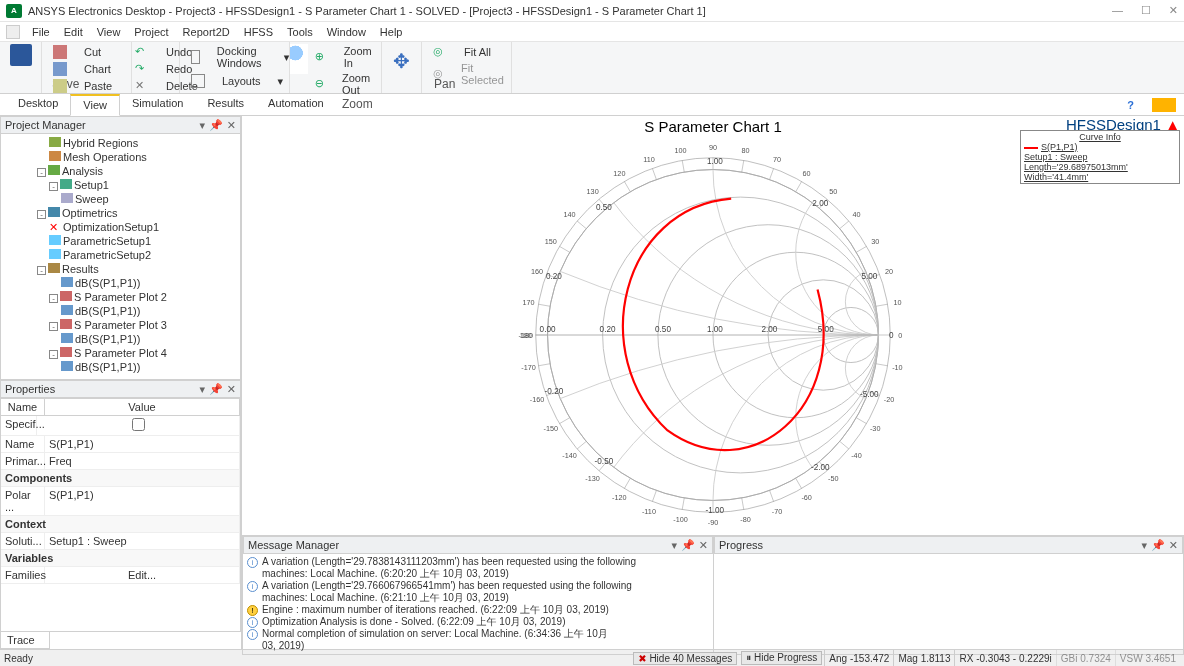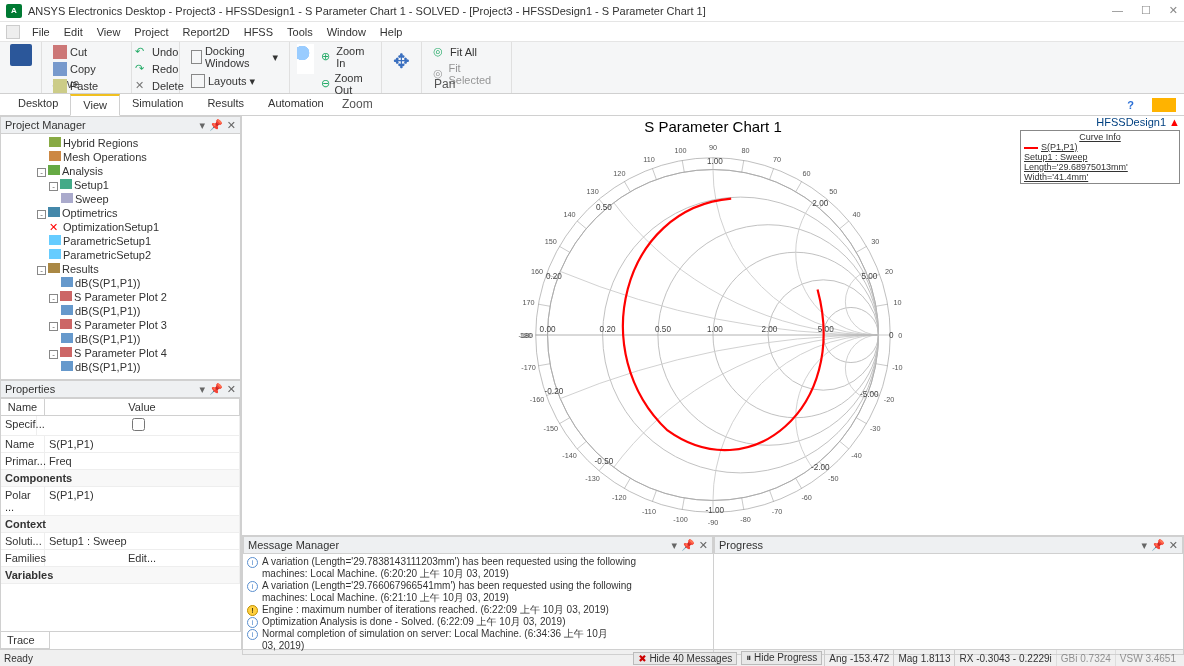--- a/index.html
+++ b/index.html
@@ -7,21 +7,21 @@
 .titlebar { height: 22px; background: #fff; display: flex; align-items: center; padding: 0 6px; border-bottom: 1px solid #e5e5e5; }
 .titlebar .logo { width: 16px; height: 14px; background: #007a33; border-radius: 2px; margin-right: 6px; display:flex;align-items:center;justify-content:center;color:#fff;font-size:8px;font-weight:bold;}
 .titlebar .win-controls { margin-left: auto; display: flex; gap: 18px; color: #888; }
 .menubar { height: 20px; background: #fff; display: flex; align-items: center; padding: 0 6px; gap: 2px; border-bottom: 1px solid #e5e5e5; }
 .menubar .licon { width: 14px; height: 14px; background: #eee; border:1px solid #ccc; margin-right:4px;}
 .menubar span { padding: 2px 6px; cursor: default; }
 .ribbon { height: 52px; background: #f5f6f7; border-bottom: 1px solid #d0d0d0; display: flex; }
 .ribbon-group { border-right: 1px solid #e0e0e0; padding: 2px 8px; display: flex; flex-direction: column; justify-content: space-between; }
 .ribbon-group .label { font-size: 12px; text-align: left; color: #555; margin-left: 44px; }
 .ribbon-group .content { display:flex; align-items:center; gap:6px; flex:1;}
-.ribbon-btn { display:flex; align-items:center; gap:3px; padding:1px 3px; }
+.ribbon-btn { display:flex; align-items:center; gap:17px; padding:1px 3px; }
 .ribbon-btn .ic { width:14px; height:14px; display:inline-block;}
 .subtabs { height: 22px; background: #fff; border-bottom:1px solid #d0d0d0; display:flex; padding-left:6px; }
 .subtabs span { padding: 3px 12px; }
 .subtabs span.active { border:1px solid #d0d0d0; border-bottom:1px solid #fff; background:#fff; border-top:2px solid #f0c020; margin-bottom:-1px;}
 .subtabs .rgt { margin-left:auto; display:flex; align-items:center; gap:6px; padding-right:8px;}
 .main { display:flex; height: 533px; }
 .left { width: 242px; display:flex; flex-direction:column; border-right:1px solid #d0d0d0;}
 .panel-hdr { height:18px; background:#eef0f2; border:1px solid #d0d0d0; display:flex; align-items:center; padding:0 4px; font-size:11px;}
 .panel-hdr .tools { margin-left:auto; display:flex; gap:4px; color:#666;}
 .tree { flex: 0 0 246px; overflow:hidden; border:1px solid #d0d0d0; border-top:none; background:#fff; padding:2px;}
@@ -30,21 +30,21 @@
 .tree .ic{display:inline-block;width:12px;height:10px;margin-right:2px;}
 .tree .exp{display:inline-block;width:9px;height:9px;border:1px solid #888;text-align:center;line-height:7px;font-size:8px;margin-right:2px;color:#555;}
 .props { border:1px solid #d0d0d0; background:#fff; }
 .props-hdr { display:flex; border-bottom:1px solid #d0d0d0;}
 .props-hdr div { padding:2px 4px; border-right:1px solid #d0d0d0; text-align:center;}
 .props-row { display:flex; border-bottom:1px solid #eee;}
 .props-row div { padding:2px 4px; border-right:1px solid #eee;}
 .props .bold { font-weight:bold; background:#f8f8f8;}
 .trace-tab { border:1px solid #d0d0d0; border-top:none; padding:2px 6px; width:50px; background:#fff;}
 .chart-area { flex:1; position:relative; background:#fff; }
-.design-label { position:absolute; top:0; right:4px; color:#004080; font-size:11px;}
+.design-label { position:absolute; top:0; right:4px; color:#004080; font-size:15px;}
 .design-label .tri{color:red;}
 .curve-info { position:absolute; top:14px; right:4px; border:1px solid #888; background:#fff; font-size:9px; padding:1px 3px; width:160px;text-decoration:underline;}
 .curve-info .line{display:inline-block;width:14px;height:2px;background:red;vertical-align:middle;margin-right:3px;}
 .chart-title { text-align:center; font-size:15px; color:#000; padding-top:2px;}
 .smith-svg { display:block; margin: 0 auto;}
 .bottom { display:flex; height: 121px; }
 .msg-panel { width: 472px; border:1px solid #d0d0d0; display:flex; flex-direction:column;}
 .msg-body { flex:1; overflow:hidden; padding:2px 4px; font-family: "Courier New", monospace; font-size:10px; line-height:12px;}
 .msg-body .ln{display:flex; gap:4px;}
 .msg-body .ico{width:11px;height:11px;border-radius:50%;display:inline-block;flex-shrink:0;margin-top:1px;}
@@ -90,21 +90,21 @@
     <div class="label">Save</div>
   </div>
   <div class="ribbon-group" style="width:90px;">
     <div class="content" style="flex-direction:column;align-items:flex-start;gap:1px;">
       <div class="ribbon-btn">
           <span class="ic" style="background:#c77;"></span>
           <span>Cut</span>
         </div>
       <div class="ribbon-btn">
           <span class="ic" style="background:#79c;"></span>
-          <span>Copy</span>
+          <span>Chart</span>
         </div>
       <div class="ribbon-btn">
           <span class="ic" style="background:#cc8;"></span>
           <span>Paste</span>
         </div>
     </div>
   </div>
   <div class="ribbon-group" style="width:56px;border-left:none;margin-left:-8px;">
     <div class="content" style="flex-direction:column;align-items:flex-start;gap:1px;">
       <div class="ribbon-btn">
@@ -247,26 +247,26 @@
           <div style="width:44px;">Polar ...</div>
           <div style="flex:1;">S(P1,P1)</div>
         </div>
       <div class="props-row bold">
           <div style="width:100%;">Context</div>
         </div>
       <div class="props-row">
           <div style="width:44px;">Soluti...</div>
           <div style="flex:1;">Setup1 : Sweep</div>
         </div>
+      <div class="props-row bold">
+          <div style="width:100%;">Variables</div>
+        </div>
       <div class="props-row">
           <div style="width:44px;">Families</div>
           <div style="flex:1;text-align:center;">Edit...</div>
-        </div>
-      <div class="props-row bold">
-          <div style="width:100%;">Variables</div>
         </div>
     </div>
     <div class="trace-tab">Trace</div>
   </div>
 
   <div style="flex:1;display:flex;flex-direction:column;">
     <div class="chart-area" style="flex:1;">
       <div class="design-label"><span>HFSSDesign1</span> <span class="tri">▲</span></div>
       <div class="curve-info">
         <div style="text-align:center;">Curve Info</div>

